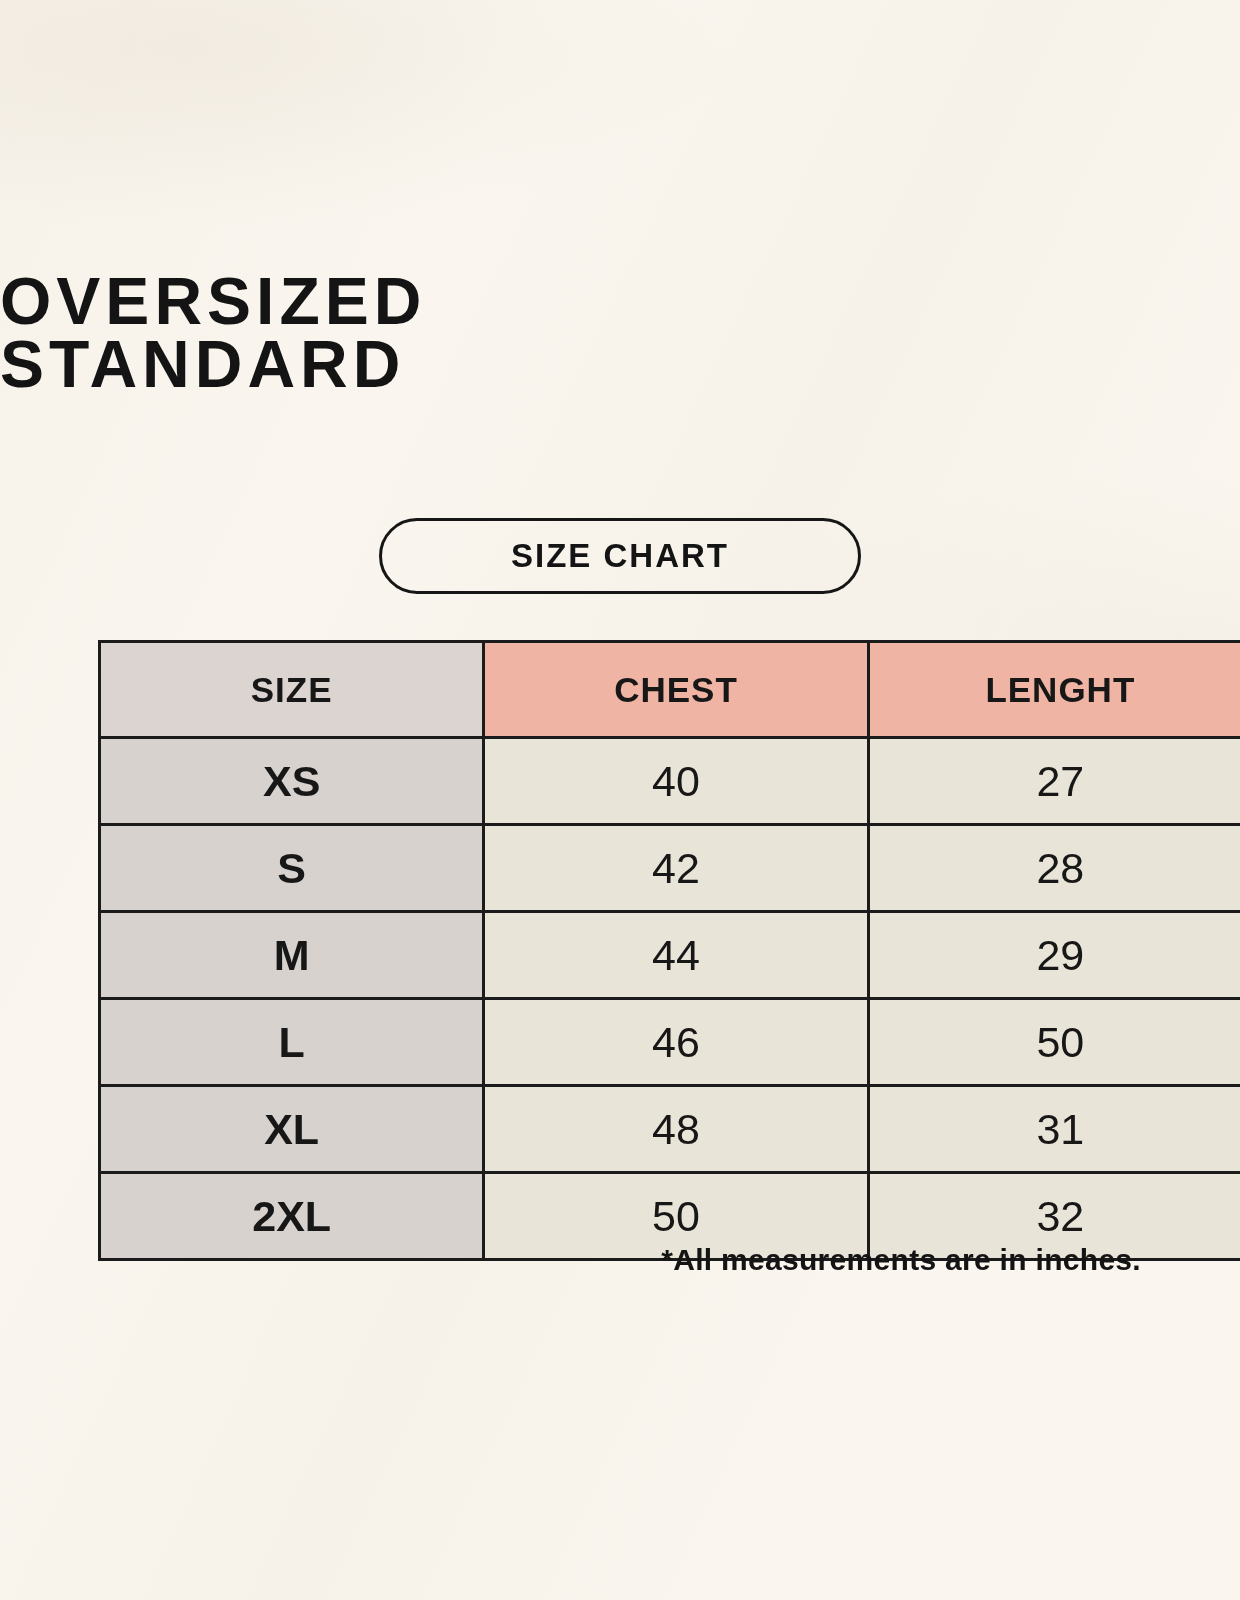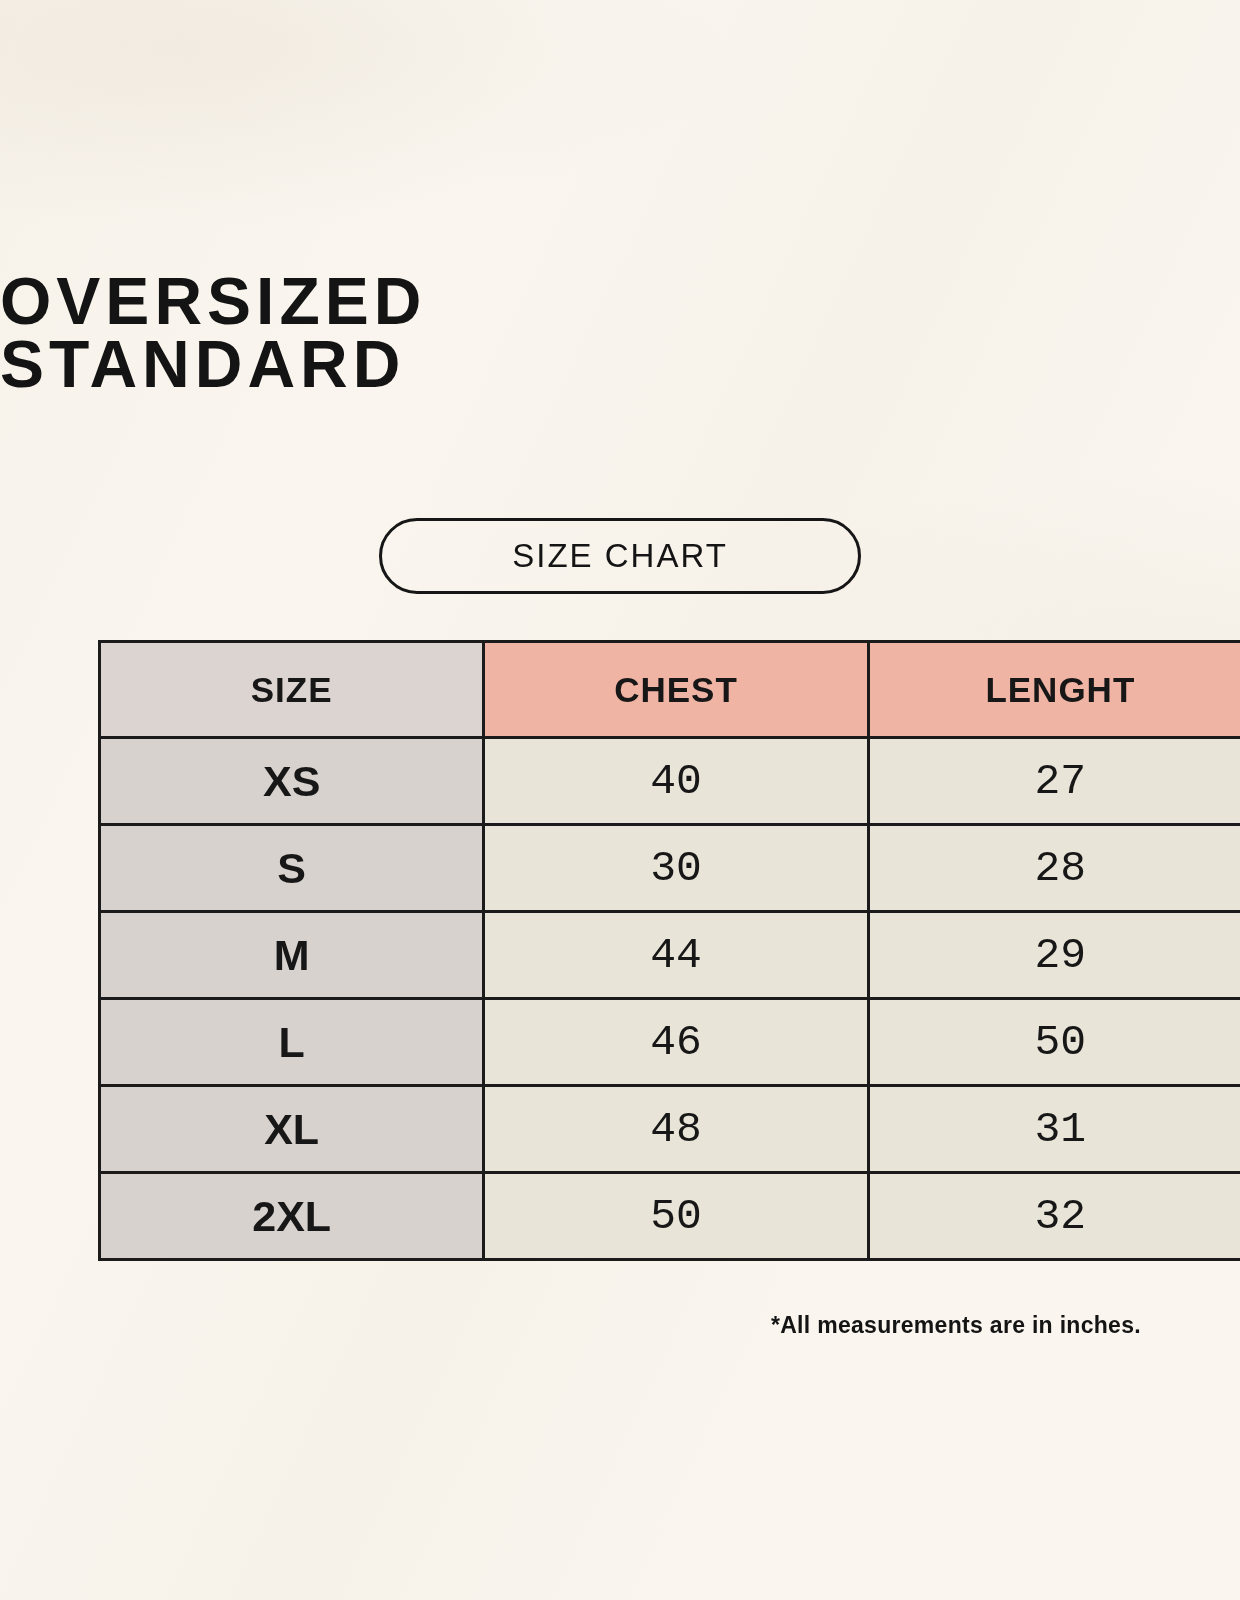--- a/index.html
+++ b/index.html
@@ -41,21 +41,21 @@
     transform: translateX(-50%);
     width: 482px;
     height: 76px;
     box-sizing: border-box;
     border: 3px solid #161616;
     border-radius: 42px;
     display: flex;
     align-items: center;
     justify-content: center;
     font-size: 33px;
-    font-weight: normal;
+    font-weight: bold;
     letter-spacing: 2px;
     color: #141414;
     background: transparent;
     text-align: right;
   }
   table.size-chart {
     position: absolute;
     top: 640px;
     left: 98px;
     width: 1156px;
@@ -75,26 +75,26 @@
     font-weight: bold;
     letter-spacing: 1px;
   }
   table.size-chart tbody td {
     height: 84px;
     font-size: 43px;
   }
   th.col-size   { background: #dbd4d1; }
   th.col-measure{ background: #efb4a3; }
   td.cell-label { background: #d8d2ce; font-weight: bold; }
-  td.cell-value { background: #e9e4d8; font-weight: normal; font-family: Liberation Mono, monospace; }
+  td.cell-value { background: #e9e4d8; font-weight: normal; }
   .footnote {
     position: absolute;
-    top: 1312px;
+    top: 1243px;
     right: 99px;
-    font-size: 23px;
+    font-size: 30px;
     font-weight: bold;
     letter-spacing: 0.3px;
     color: #141414;
   }
 </style>
 </head>
 <body>
 
 <div class="stage">
 
@@ -116,21 +116,21 @@
       </tr>
     </thead>
     <tbody>
       <tr>
         <td class="cell-label">XS</td>
         <td class="cell-value">40</td>
         <td class="cell-value">27</td>
       </tr>
       <tr>
         <td class="cell-label">S</td>
-        <td class="cell-value">30</td>
+        <td class="cell-value">42</td>
         <td class="cell-value">28</td>
       </tr>
       <tr>
         <td class="cell-label">M</td>
         <td class="cell-value">44</td>
         <td class="cell-value">29</td>
       </tr>
       <tr>
         <td class="cell-label">L</td>
         <td class="cell-value">46</td>

